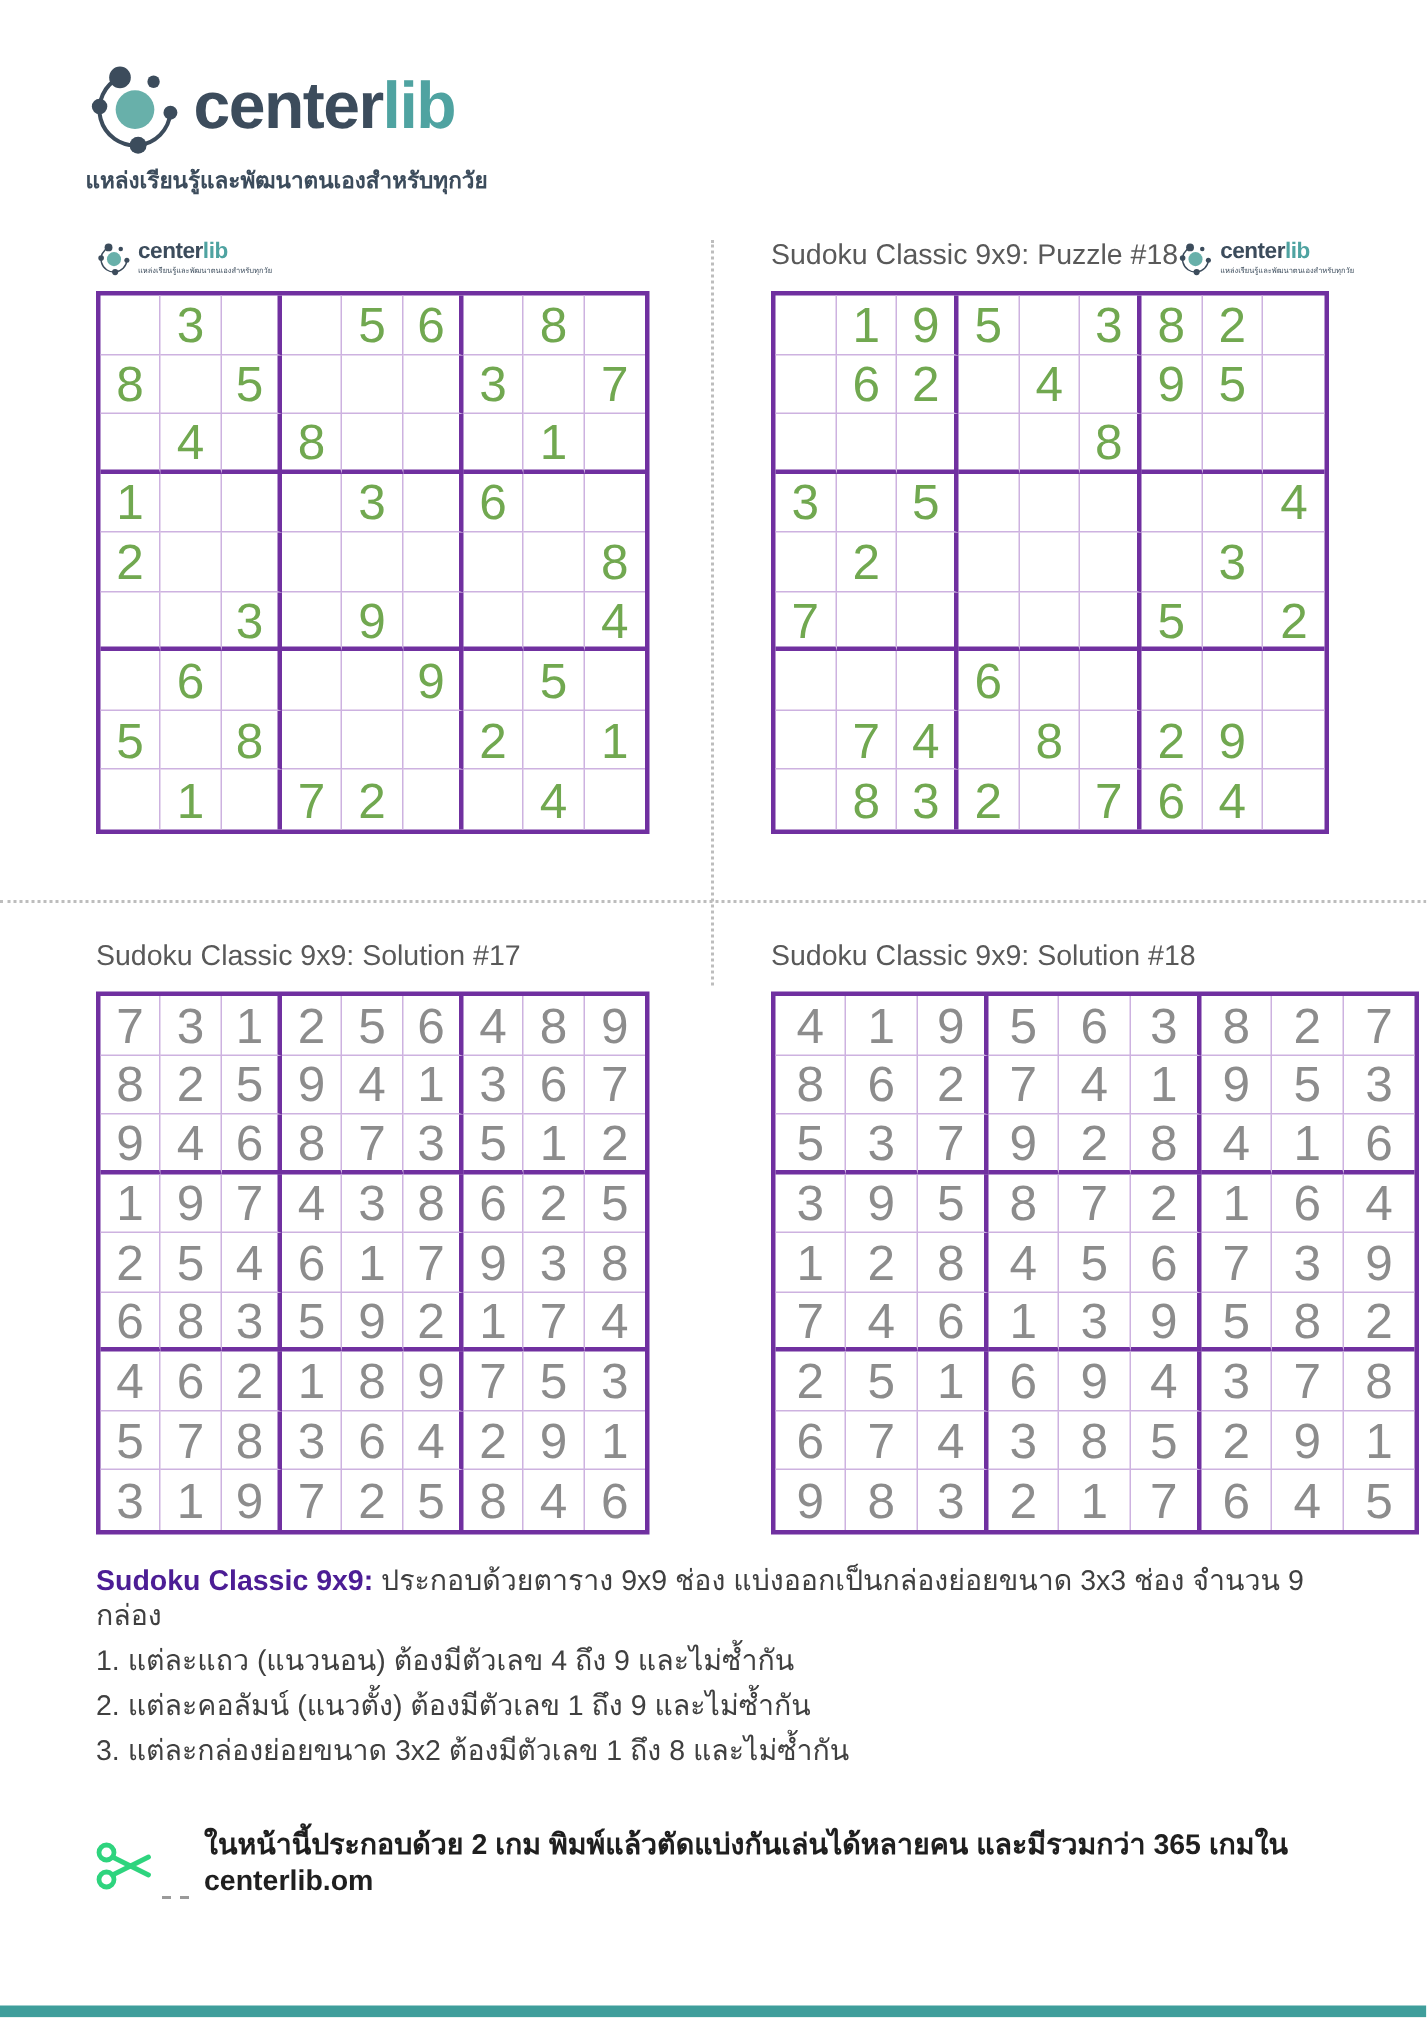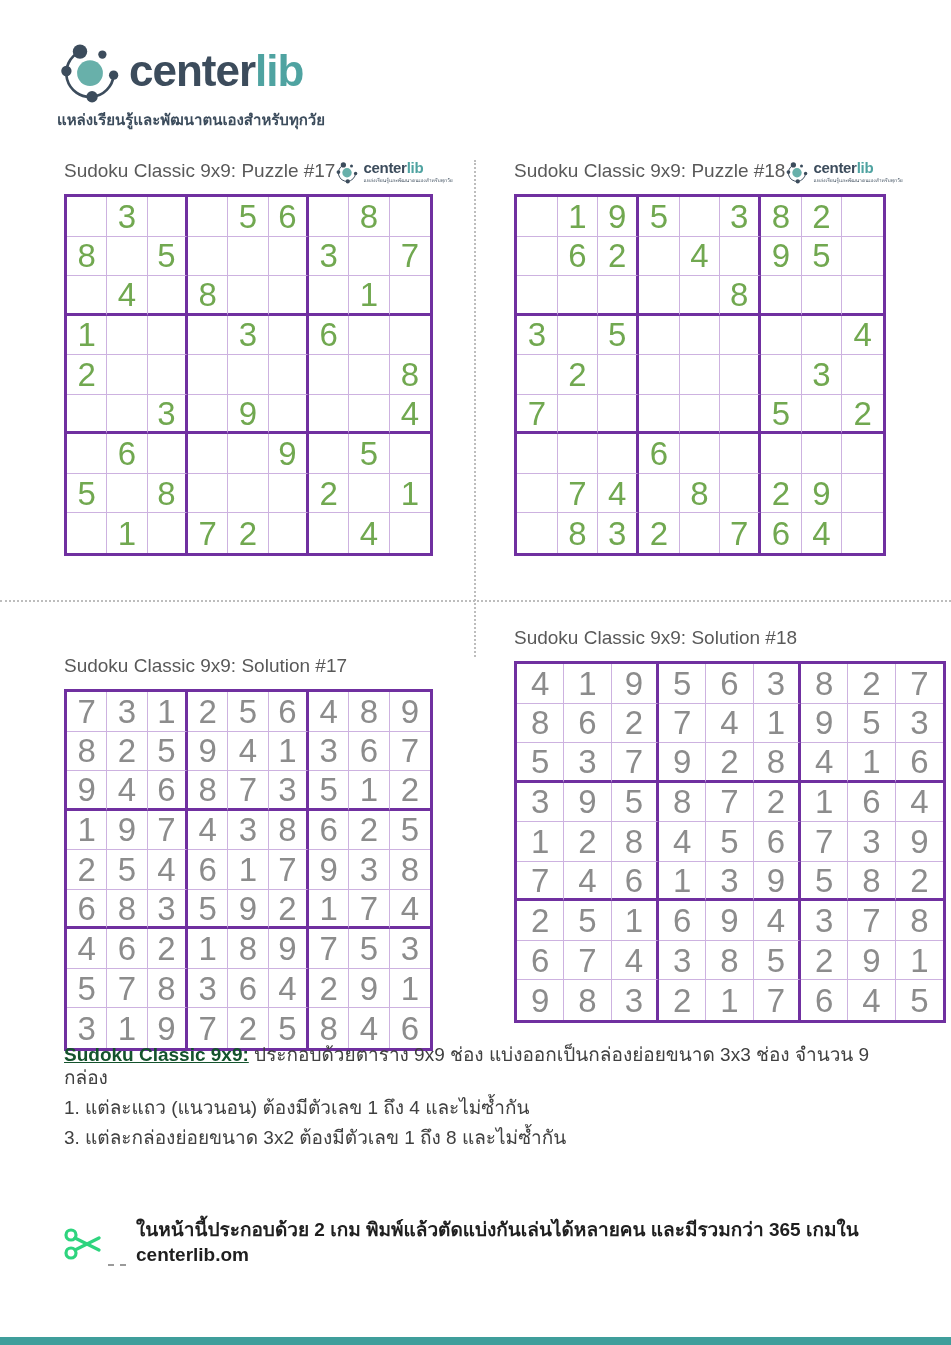--- a/index.html
+++ b/index.html
@@ -15,21 +15,21 @@
   .brand-c1{color:var(--brand-primary,#3C4C5C);margin-top:32px;}
   .brand-c2{color:var(--brand-accent,#4FA3A1);}
   .brand-tagline{margin-top:4px;font-size:15px;font-weight:600;color:var(--brand-primary,#3C4C5C);}
   
   .cut-line-v{position:absolute;left:474px;top:160px;height:497px;width:0;border-left:2px dotted var(--cut-line,#bdbdbd);}
   .cut-line-h{position:absolute;left:0;top:600px;width:951px;height:0;border-top:2px dotted var(--cut-line,#bdbdbd);}
   
   .quad{position:absolute;width:369px;}
   .quad.q0{left:64px;top:160px;}
   .quad.q1{left:514px;top:160px;width:372px;}
-  .quad.q2{left:64px;top:655px;}
+  .quad.q2{left:64px;top:627px;}
   .quad.q3{left:514px;top:627px;width:432px;}
   .quad-header{display:flex;justify-content:space-between;align-items:flex-start;height:30px;margin-bottom:4px;}
   .quad-title{font-size:19px;color:var(--title-text,#595959);white-space:nowrap;}
   
   .mini-logo{display:flex;align-items:center;gap:4px;}
   .mini-icon{width:24px;height:24px;display:block;}
   .mini-name{font-size:15px;font-weight:700;line-height:1;letter-spacing:-0.3px;}
   .mini-tag{font-size:5px;color:var(--brand-primary,#3C4C5C);white-space:nowrap;margin-top:1px;}
   
   .sudoku{
@@ -45,21 +45,21 @@
   }
   .cell:nth-child(9n){border-right:none;}
   .cell:nth-child(n+73){border-bottom:none;}
   .cell.br{border-right:3px solid var(--grid-border,#7030A0);}
   .cell.bb{border-bottom:3px solid var(--grid-border,#7030A0);}
   .cell.puz{color:var(--puzzle-digit,#71A850);}
   .cell.sol{color:var(--solution-digit,#8C8C8C);}
   
   .description{position:absolute;left:64px;top:1043px;width:824px;color:var(--body-text,#404040);}
   .description p{margin:0 0 7px 0;font-size:19px;line-height:23px;}
-  .desc-bold{font-weight:700;color:#14532d;text-decoration:underline;}
+  .desc-bold{font-weight:700;color:#4c1d95;}
   
   .footer-note{position:absolute;left:62px;top:1214px;width:826px;display:flex;align-items:flex-end;gap:10px;}
   .scissors-icon{width:44px;height:44px;display:block;flex:none;}
   .cut-dashes{width:18px;height:0;border-top:2px dashed #9a9a9a;margin-left:-8px;flex:none;}
   .footer-text{font-size:19px;font-weight:700;color:#1f1f1f;}
   
   .footer-bar{position:absolute;left:0;bottom:0;width:951px;height:8px;background:var(--footer-bar,#3F9E9B);}
 </style>
 </head>
 <body>
@@ -80,21 +80,20 @@
       <div class="brand-name"><span class="brand-c1">center</span><span class="brand-c2">lib</span></div>
     </div>
     <div class="brand-tagline">แหล่งเรียนรู้และพัฒนาตนเองสำหรับทุกวัย</div>
   </div>
 
   <div class="cut-line-v"></div>
   <div class="cut-line-h"></div>
 
   <div class="quad q0">
     <div class="quad-header">
-      <div class="quad-title">Sudoku Classic 9x9: Puzzle #17</div>
       <div class="mini-logo">
         <svg class="mini-icon" viewBox="0 0 64 64">
           <path d="M22.3 13.2 A23 23 0 1 0 54.9 36" fill="none" stroke="var(--brand-primary,#3C4C5C)" stroke-width="2.6" stroke-linecap="round"></path>
           <circle cx="32" cy="34" r="12.5" fill="var(--logo-dot,#68B0AA)"></circle>
           <circle cx="22.3" cy="13.2" r="7" fill="var(--brand-primary,#3C4C5C)"></circle>
           <circle cx="9.1" cy="32" r="5" fill="var(--brand-primary,#3C4C5C)"></circle>
           <circle cx="34" cy="57" r="5.5" fill="var(--brand-primary,#3C4C5C)"></circle>
           <circle cx="54.9" cy="36" r="4.5" fill="var(--brand-primary,#3C4C5C)"></circle>
           <circle cx="44" cy="16" r="4" fill="var(--brand-primary,#3C4C5C)"></circle>
         </svg>
@@ -466,21 +465,22 @@
         <div class="cell sol">1</div>
         <div class="cell sol br">7</div>
         <div class="cell sol">6</div>
         <div class="cell sol">4</div>
         <div class="cell sol">5</div>
       </div>
   </div>
 
   <div class="description">
     <p><span class="desc-bold">Sudoku Classic 9x9:</span><span> ประกอบด้วยตาราง 9x9 ช่อง แบ่งออกเป็นกล่องย่อยขนาด 3x3 ช่อง จำนวน 9 กล่อง</span></p>
-    <p>1. แต่ละแถว (แนวนอน) ต้องมีตัวเลข 1 ถึง 4 และไม่ซ้ำกัน</p>
+    <p>1. แต่ละแถว (แนวนอน) ต้องมีตัวเลข 4 ถึง 9 และไม่ซ้ำกัน</p>
+    <p>2. แต่ละคอลัมน์ (แนวตั้ง) ต้องมีตัวเลข 1 ถึง 9 และไม่ซ้ำกัน</p>
     <p>3. แต่ละกล่องย่อยขนาด 3x2 ต้องมีตัวเลข 1 ถึง 8 และไม่ซ้ำกัน</p>
   </div>
 
   <div class="footer-note">
     <svg class="scissors-icon" viewBox="0 0 44 44">
       <circle cx="9" cy="13" r="5" fill="none" stroke="var(--scissors,#2ED47E)" stroke-width="3.2"></circle>
       <circle cx="9" cy="31" r="5" fill="none" stroke="var(--scissors,#2ED47E)" stroke-width="3.2"></circle>
       <line x1="13" y1="16" x2="37" y2="28" stroke="var(--scissors,#2ED47E)" stroke-width="3.2" stroke-linecap="round"></line>
       <line x1="13" y1="28" x2="37" y2="16" stroke="var(--scissors,#2ED47E)" stroke-width="3.2" stroke-linecap="round"></line>
     </svg>

